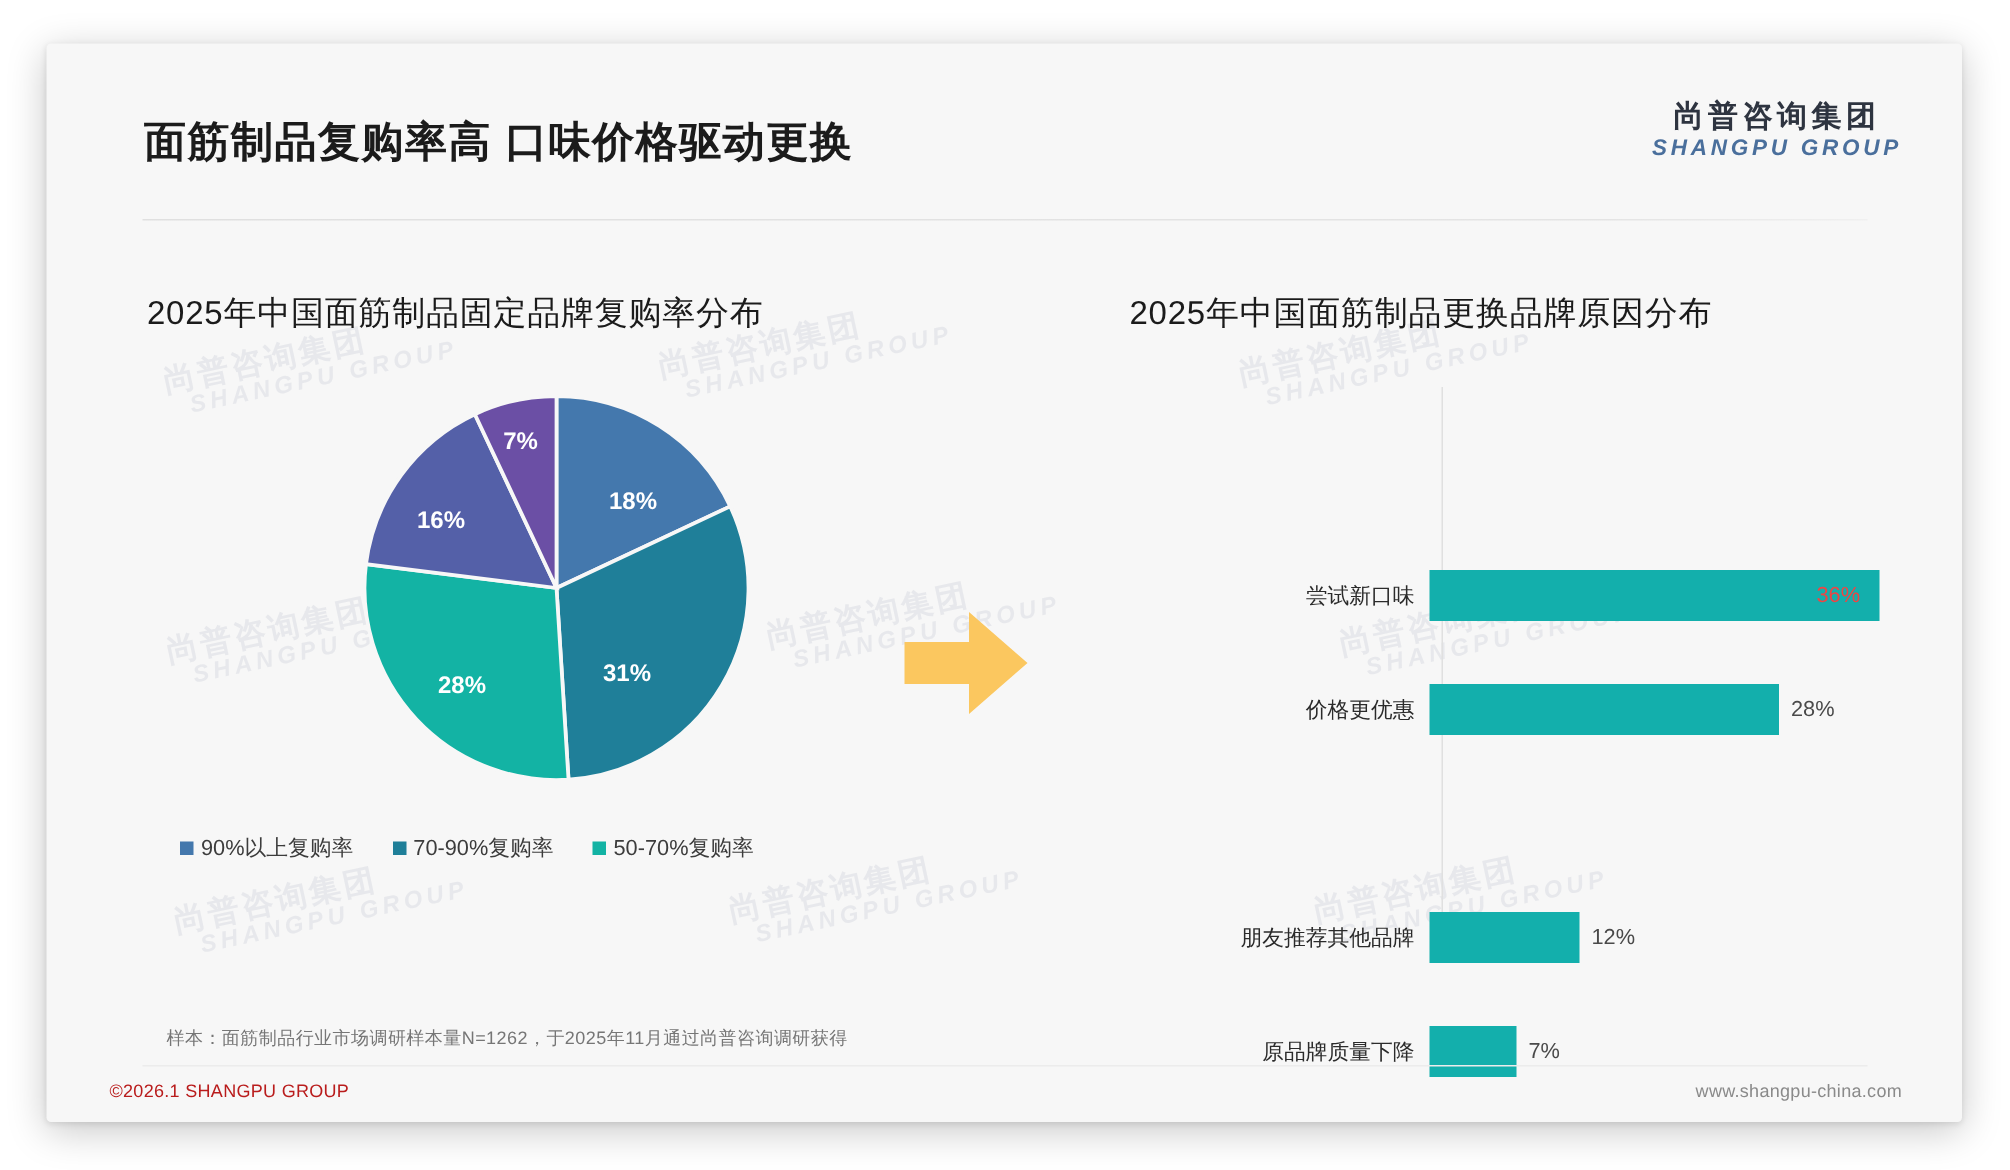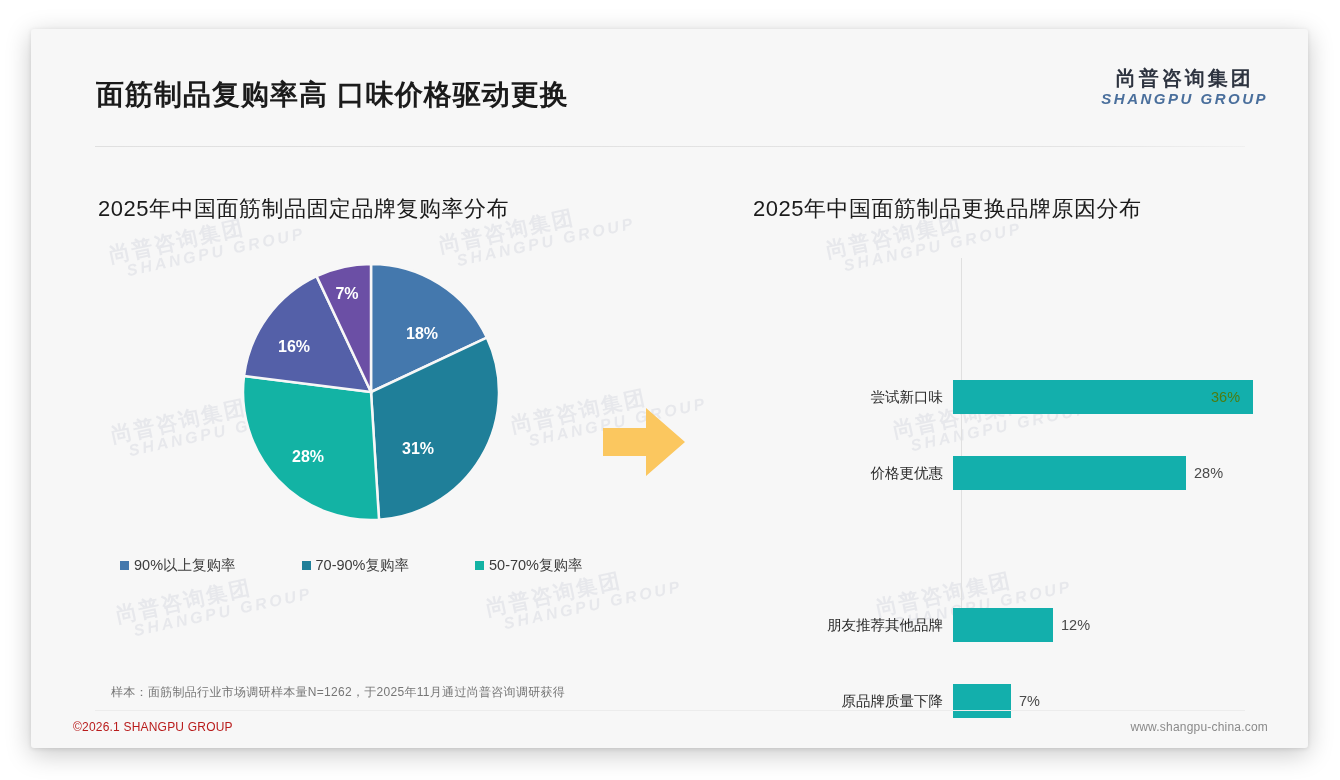--- a/index.html
+++ b/index.html
@@ -68,21 +68,21 @@
   
   .pie-wrap { position: relative; width: 560px; height: 290px; margin-top: 28px; }
   .pie-svg { position: absolute; left: 128px; top: 0; }
   .slice-label {
     font-size: 16px; font-weight: 700; fill: #ffffff;
     font-family: "Liberation Sans", sans-serif;
   }
 
   
   .legend { margin-top: 14px; width: 520px; }
-  .legend-row { display: flex; align-items: center; margin-bottom: 19px; gap: 40px; }
+  .legend-row { display: flex; align-items: center; margin-bottom: 19px; }
   .legend-item { display: flex; align-items: center; margin-right: 26px; white-space: nowrap; }
   .legend-sq { width: 9px; height: 9px; margin-right: 5px; flex: none; }
   .legend-txt { font-size: 14.5px; color: #3c3c3c; }
 
   
   .arrow { position: absolute; left: 568px; top: 373px; z-index: 3; }
 
   
   .bars { position: relative; margin-top: 52px; width: 530px; height: 400px; }
   .bar-axis {
@@ -92,21 +92,21 @@
   .bar-row {
     position: absolute; left: 0; width: 530px; height: 34px;
     display: flex; align-items: center;
   }
   .bar-cat {
     width: 200px; text-align: right; padding-right: 10px;
     font-size: 14.5px; color: #2b2b2b; white-space: nowrap; flex: none;
   }
   .bar-fill { height: 34px; flex: none; }
   .bar-val { font-size: 14.5px; color: #4a4a4a; margin-left: 8px; white-space: nowrap; }
-  .bar-val.inside { margin-left: -42px; color: #4d7c0f; }
+  .bar-val.inside { margin-left: -42px; color: #ef4444; }
 
   
   .footnote {
     position: absolute; left: 80px; bottom: 47px;
     font-size: 12px; color: #767676; letter-spacing: .3px; z-index: 3;
   }
   .foot-divider {
     position: absolute; left: 64px; bottom: 37px; width: 1150px; height: 1px;
     background: #ececec; z-index: 3;
   }

